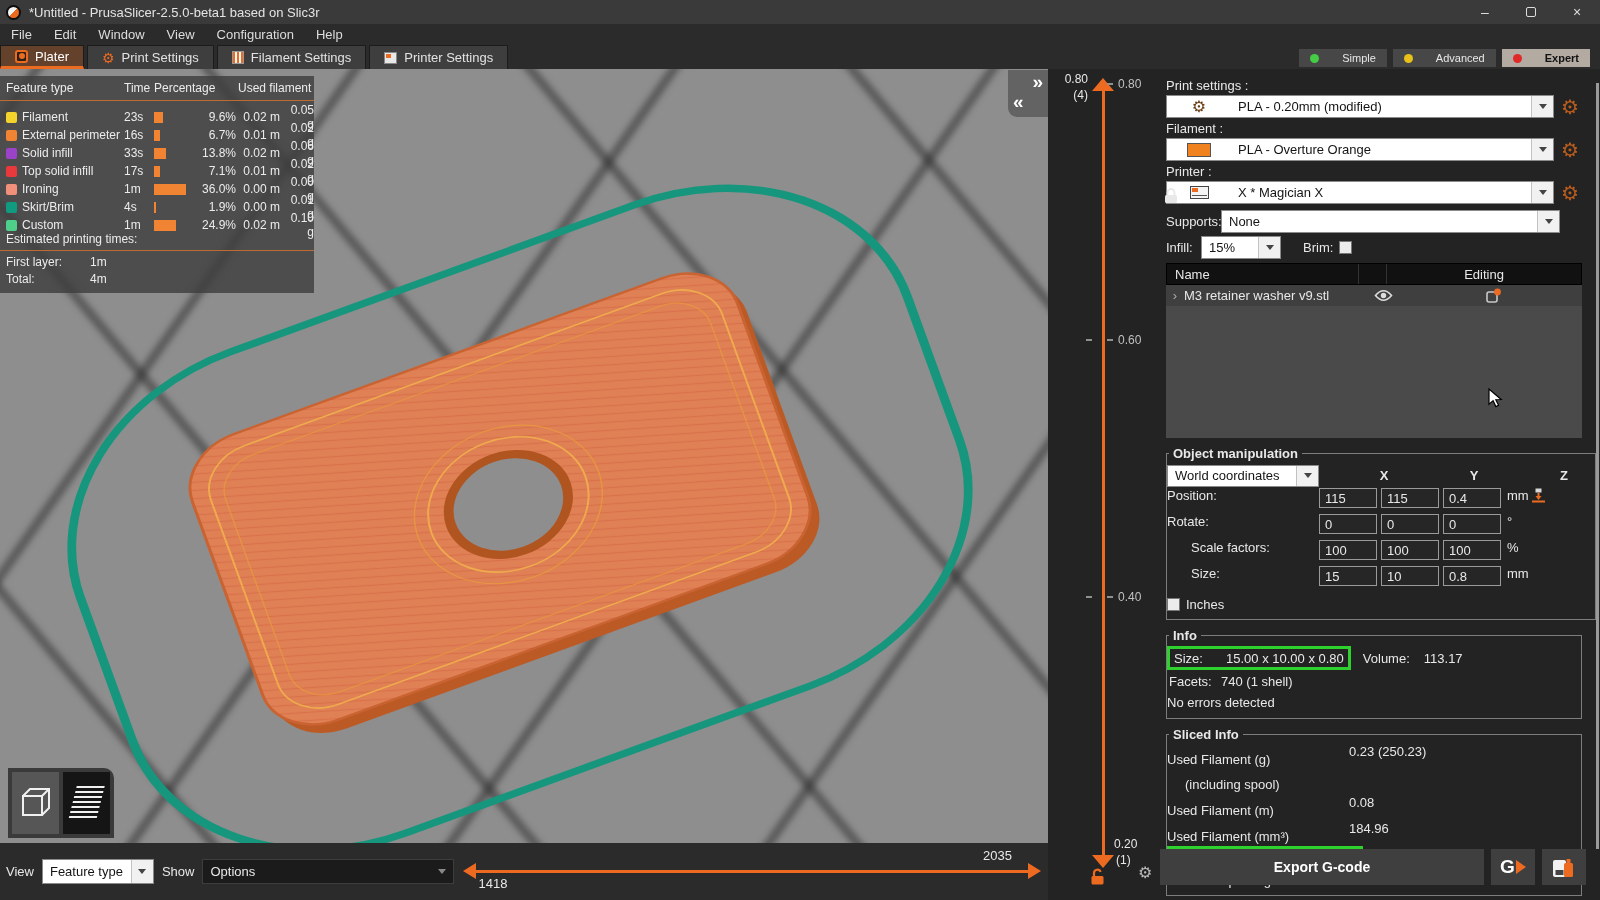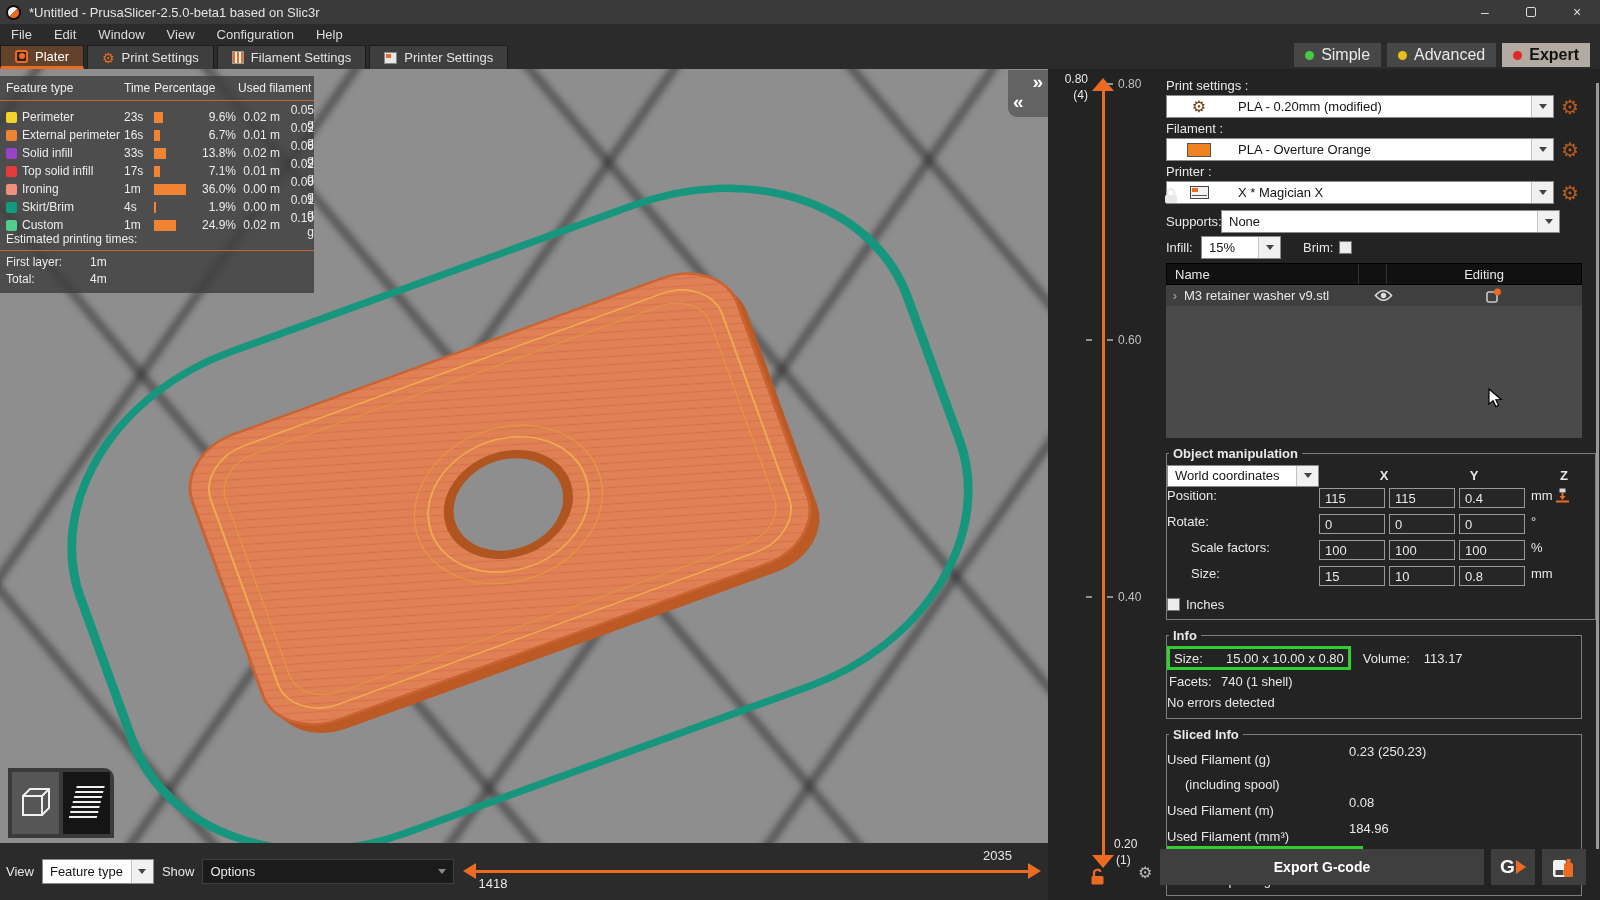--- a/index.html
+++ b/index.html
@@ -30,22 +30,22 @@
   .tab.active { background:#64412b; border-bottom:3px solid #ed6b21; color:#ffffff; }
   .tab-icon-plater { width:13px; height:13px; border:2px solid #ed6b21; border-radius:3px;
     display:flex; align-items:center; justify-content:center; background:#2b2017; }
   .tab-icon-plater i { width:6px; height:6px; background:#ed6b21; border-radius:50%; }
   .gear-glyph { color:#ed6b21; font-size:14px; line-height:1; }
   .tab-icon-fil { width:12px; height:13px; border:1px solid #999; background:
     repeating-linear-gradient(90deg,#ed6b21 0 2px,#f8f8f8 2px 4px); }
   .tab-icon-printer { width:13px; height:12px; background:#e8e8e8; border:1px solid #888; position:relative; }
   .tab-icon-printer i { position:absolute; left:1px; top:1px; width:5px; height:4px; background:#ed6b21; }
   .modes { margin-left:auto; display:flex; gap:6px; align-items:center; padding:0 10px 2px 0; }
-  .mode-btn { display:flex; align-items:center; gap:7px; background:#474747; color:#e8e8e8;
-    font-size:16px; padding:3px 11px; }
+  .mode-btn { display:flex; align-items:center; gap:23px; background:#474747; color:#e8e8e8;
+    font-size:11px; padding:3px 11px; }
   .mode-btn.active { background:#b3aaa2; color:#121212; font-weight:bold; }
   .dot { width:9px; height:9px; border-radius:50%; }
 
   
   .viewport { position:absolute; left:0; top:69px; width:1048px; height:831px; background:#8e8e8e; overflow:hidden; }
   .grid-lines { position:absolute; left:-350px; top:-350px; width:1900px; height:1600px;
     background:
       repeating-linear-gradient(125deg, transparent 0 252px, rgba(38,38,38,.5) 252px 261px),
       repeating-linear-gradient(50deg, transparent 0 238px, rgba(38,38,38,.5) 238px 247px);
     filter: blur(3px); }
@@ -155,21 +155,21 @@
   
   fieldset { border:1px solid #7d7d7d; margin-top:8px; padding:2px 0 5px; }
   legend { font-weight:bold; font-size:13px; padding:0 4px; margin-left:2px; }
   .man-row0 { display:flex; align-items:center; height:25px;gap:28px; }
   .man-row0 .combo { width:152px; height:22px; flex:none; }
   .axis-h { width:62px; text-align:center; font-weight:bold; }
   .axis-h:first-of-type { margin-left:6px; }
   .man-row { display:flex; align-items:flex-start; height:26px; position:relative; }
   .man-label { width:152px; }
   .man-label.indent { padding-left:24px; }
-  input.num { width:66px; height:20px; background:#262626; border:1px solid #9a9a9a; color:#e8e8e8;
+  input.num { width:58px; height:20px; background:#262626; border:1px solid #9a9a9a; color:#e8e8e8;
     font-size:13px; font-family:"Liberation Sans",sans-serif; padding:0 5px; margin-right:4px; }
   .unit { width:26px; padding-left:2px; }
   .man-lock { position:absolute; left:4px; top:118px; }
   .inches-row { display:flex; align-items:center; gap:6px; height:20px; margin-top:2px; }
 
   .greenbox { border:3px solid #2fd12f; display:flex; align-items:center; padding:0 4px; height:24px; }
   .info-row1 { display:flex; align-items:center; height:26px; }
   .info-size-label { width:52px; }
   .info-vol { margin-left:12px; display:flex; gap:14px; }
   .info-row { display:flex; height:21px; align-items:center; }
@@ -287,21 +287,21 @@
     <div class="legend">
       <div class="lg-grid lg-head">
         <span class="h1">Feature type</span>
         <span class="h2">Time</span>
         <span class="h3">Percentage</span>
         <span class="h4">Used filament</span>
       </div>
       <div class="lg-div"></div>
       <div class="lg-grid">
         <span class="sw" style="background: rgb(244, 211, 44);"></span>
-        <span>Perimeter</span>
+        <span>Filament</span>
         <span>23s</span>
         <span class="pctbar" style="width: 8.64px;"></span>
         <span class="tr">9.6%</span>
         <span class="tr">0.02 m</span>
         <span class="tr">0.05 g</span>
       </div>
       <div class="lg-grid">
         <span class="sw" style="background: rgb(240, 132, 50);"></span>
         <span>External perimeter</span>
         <span>16s</span>

